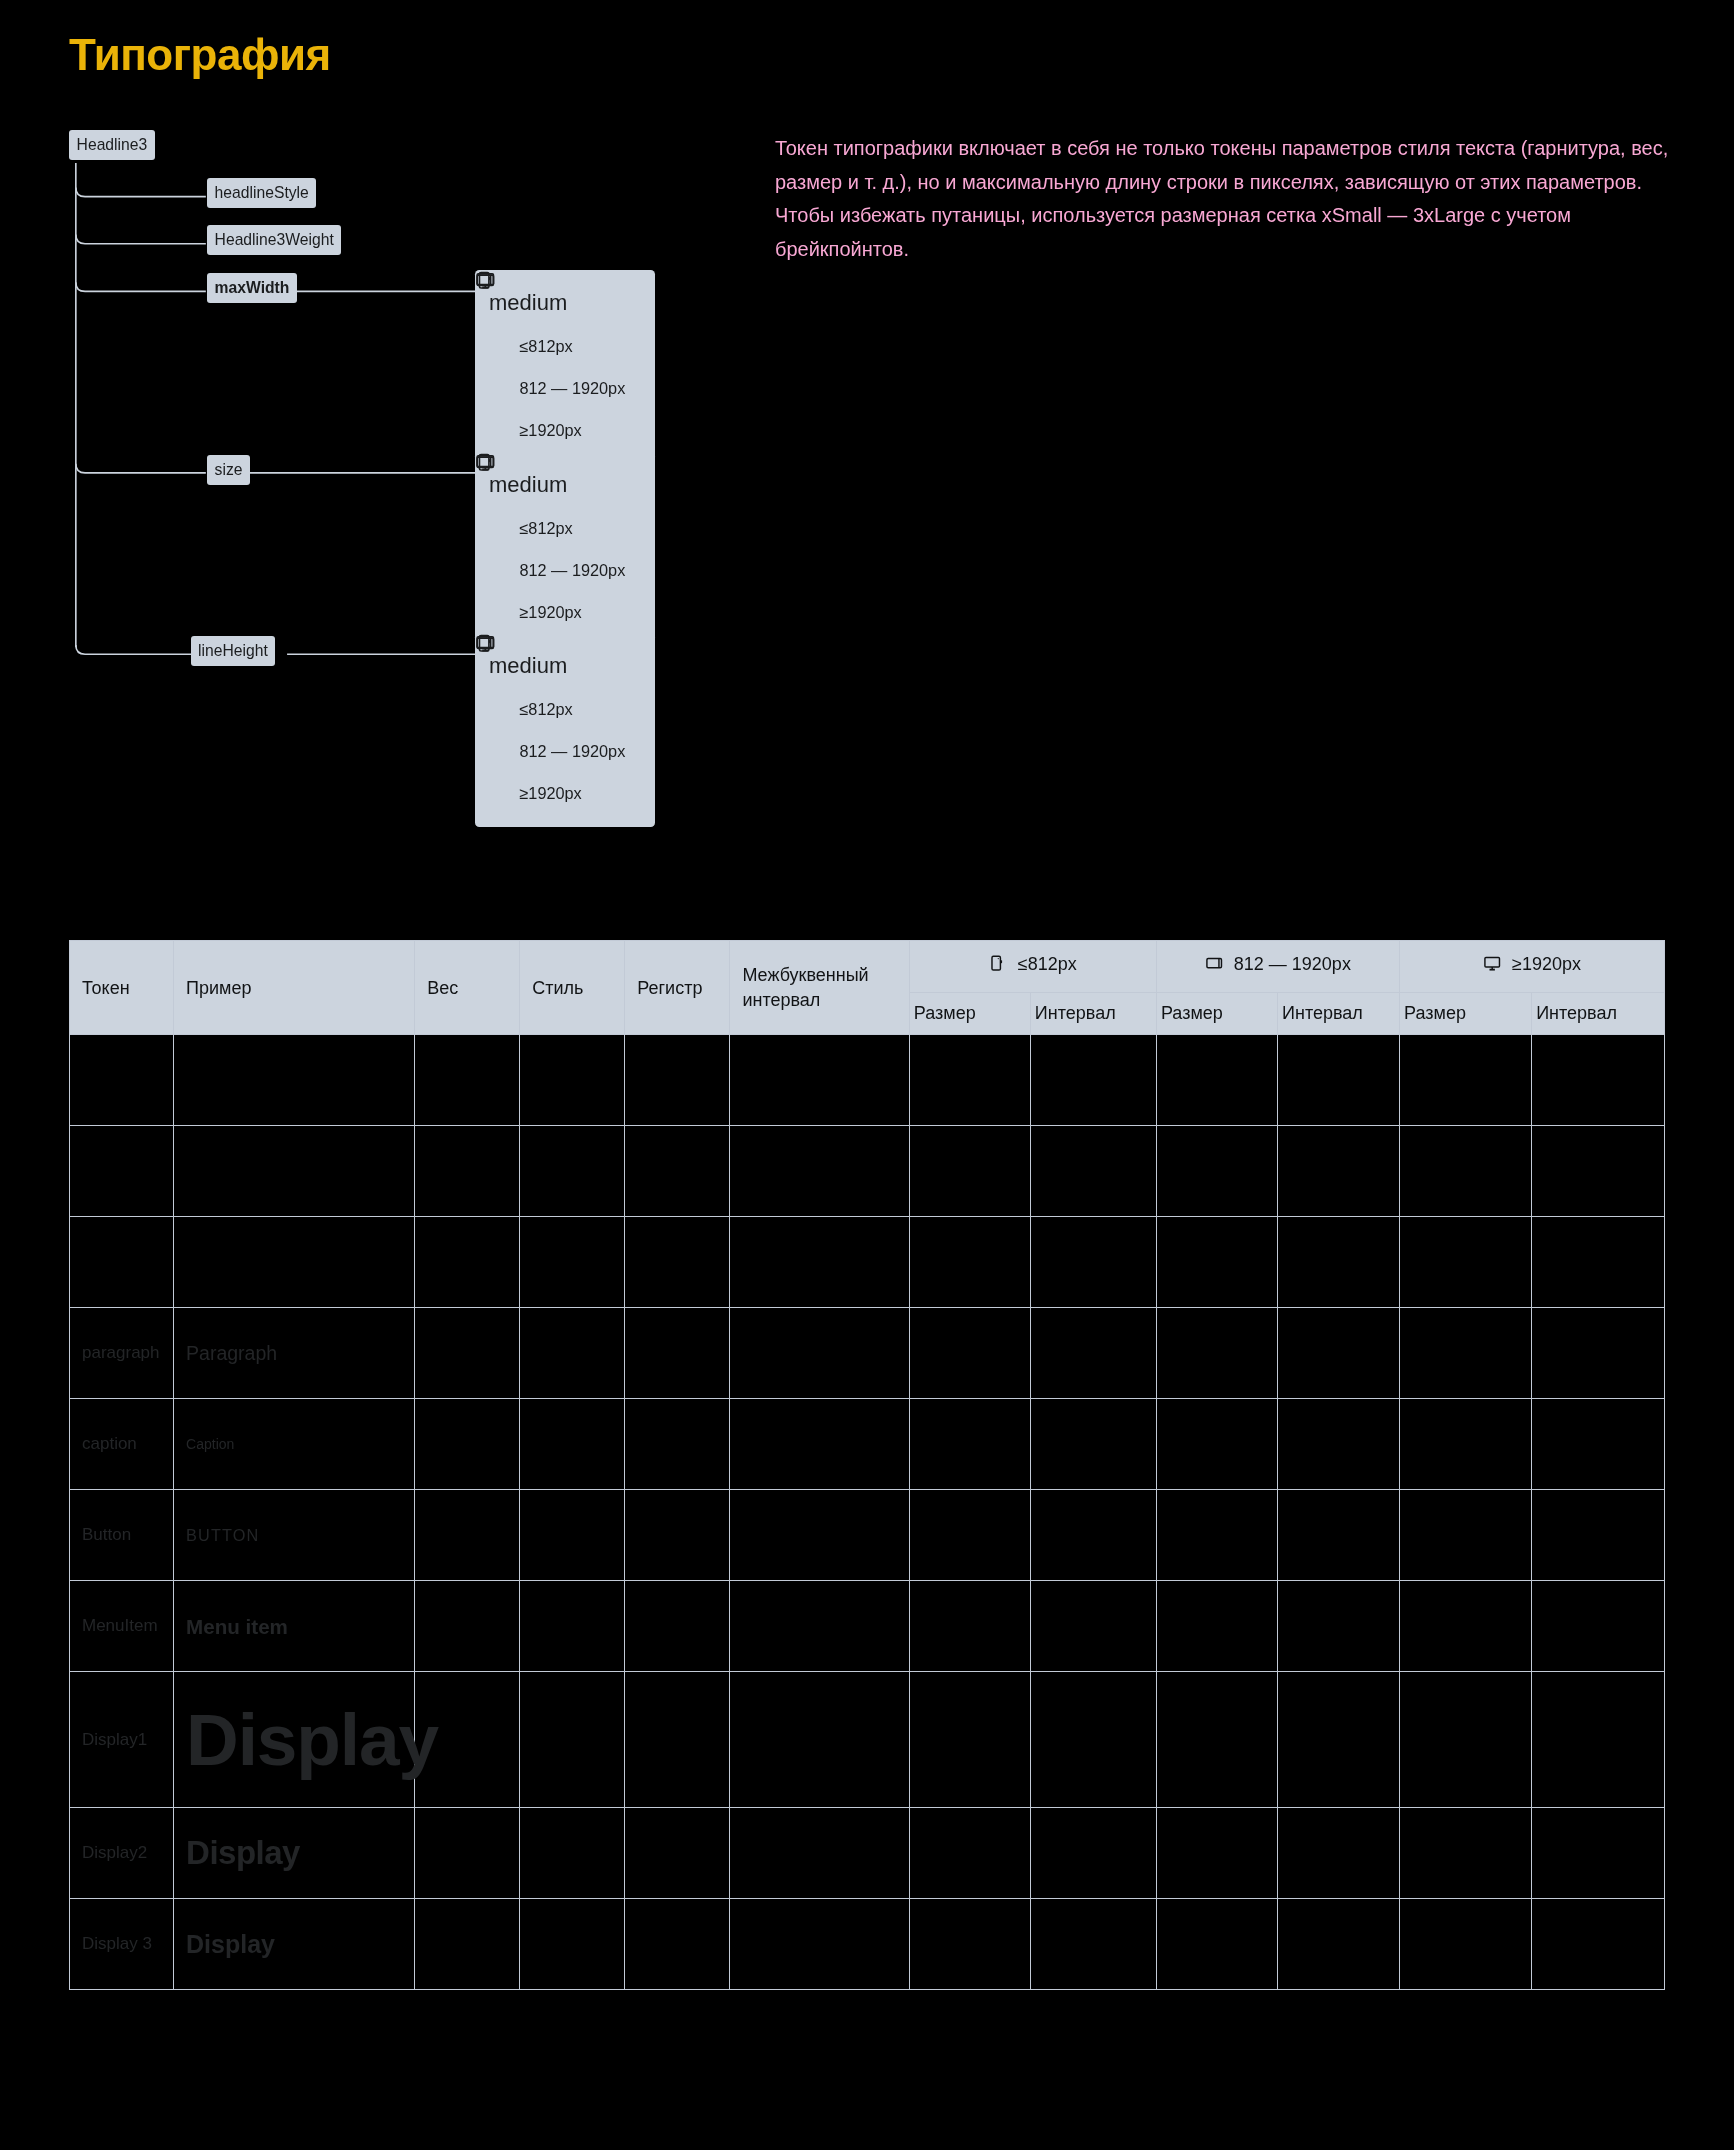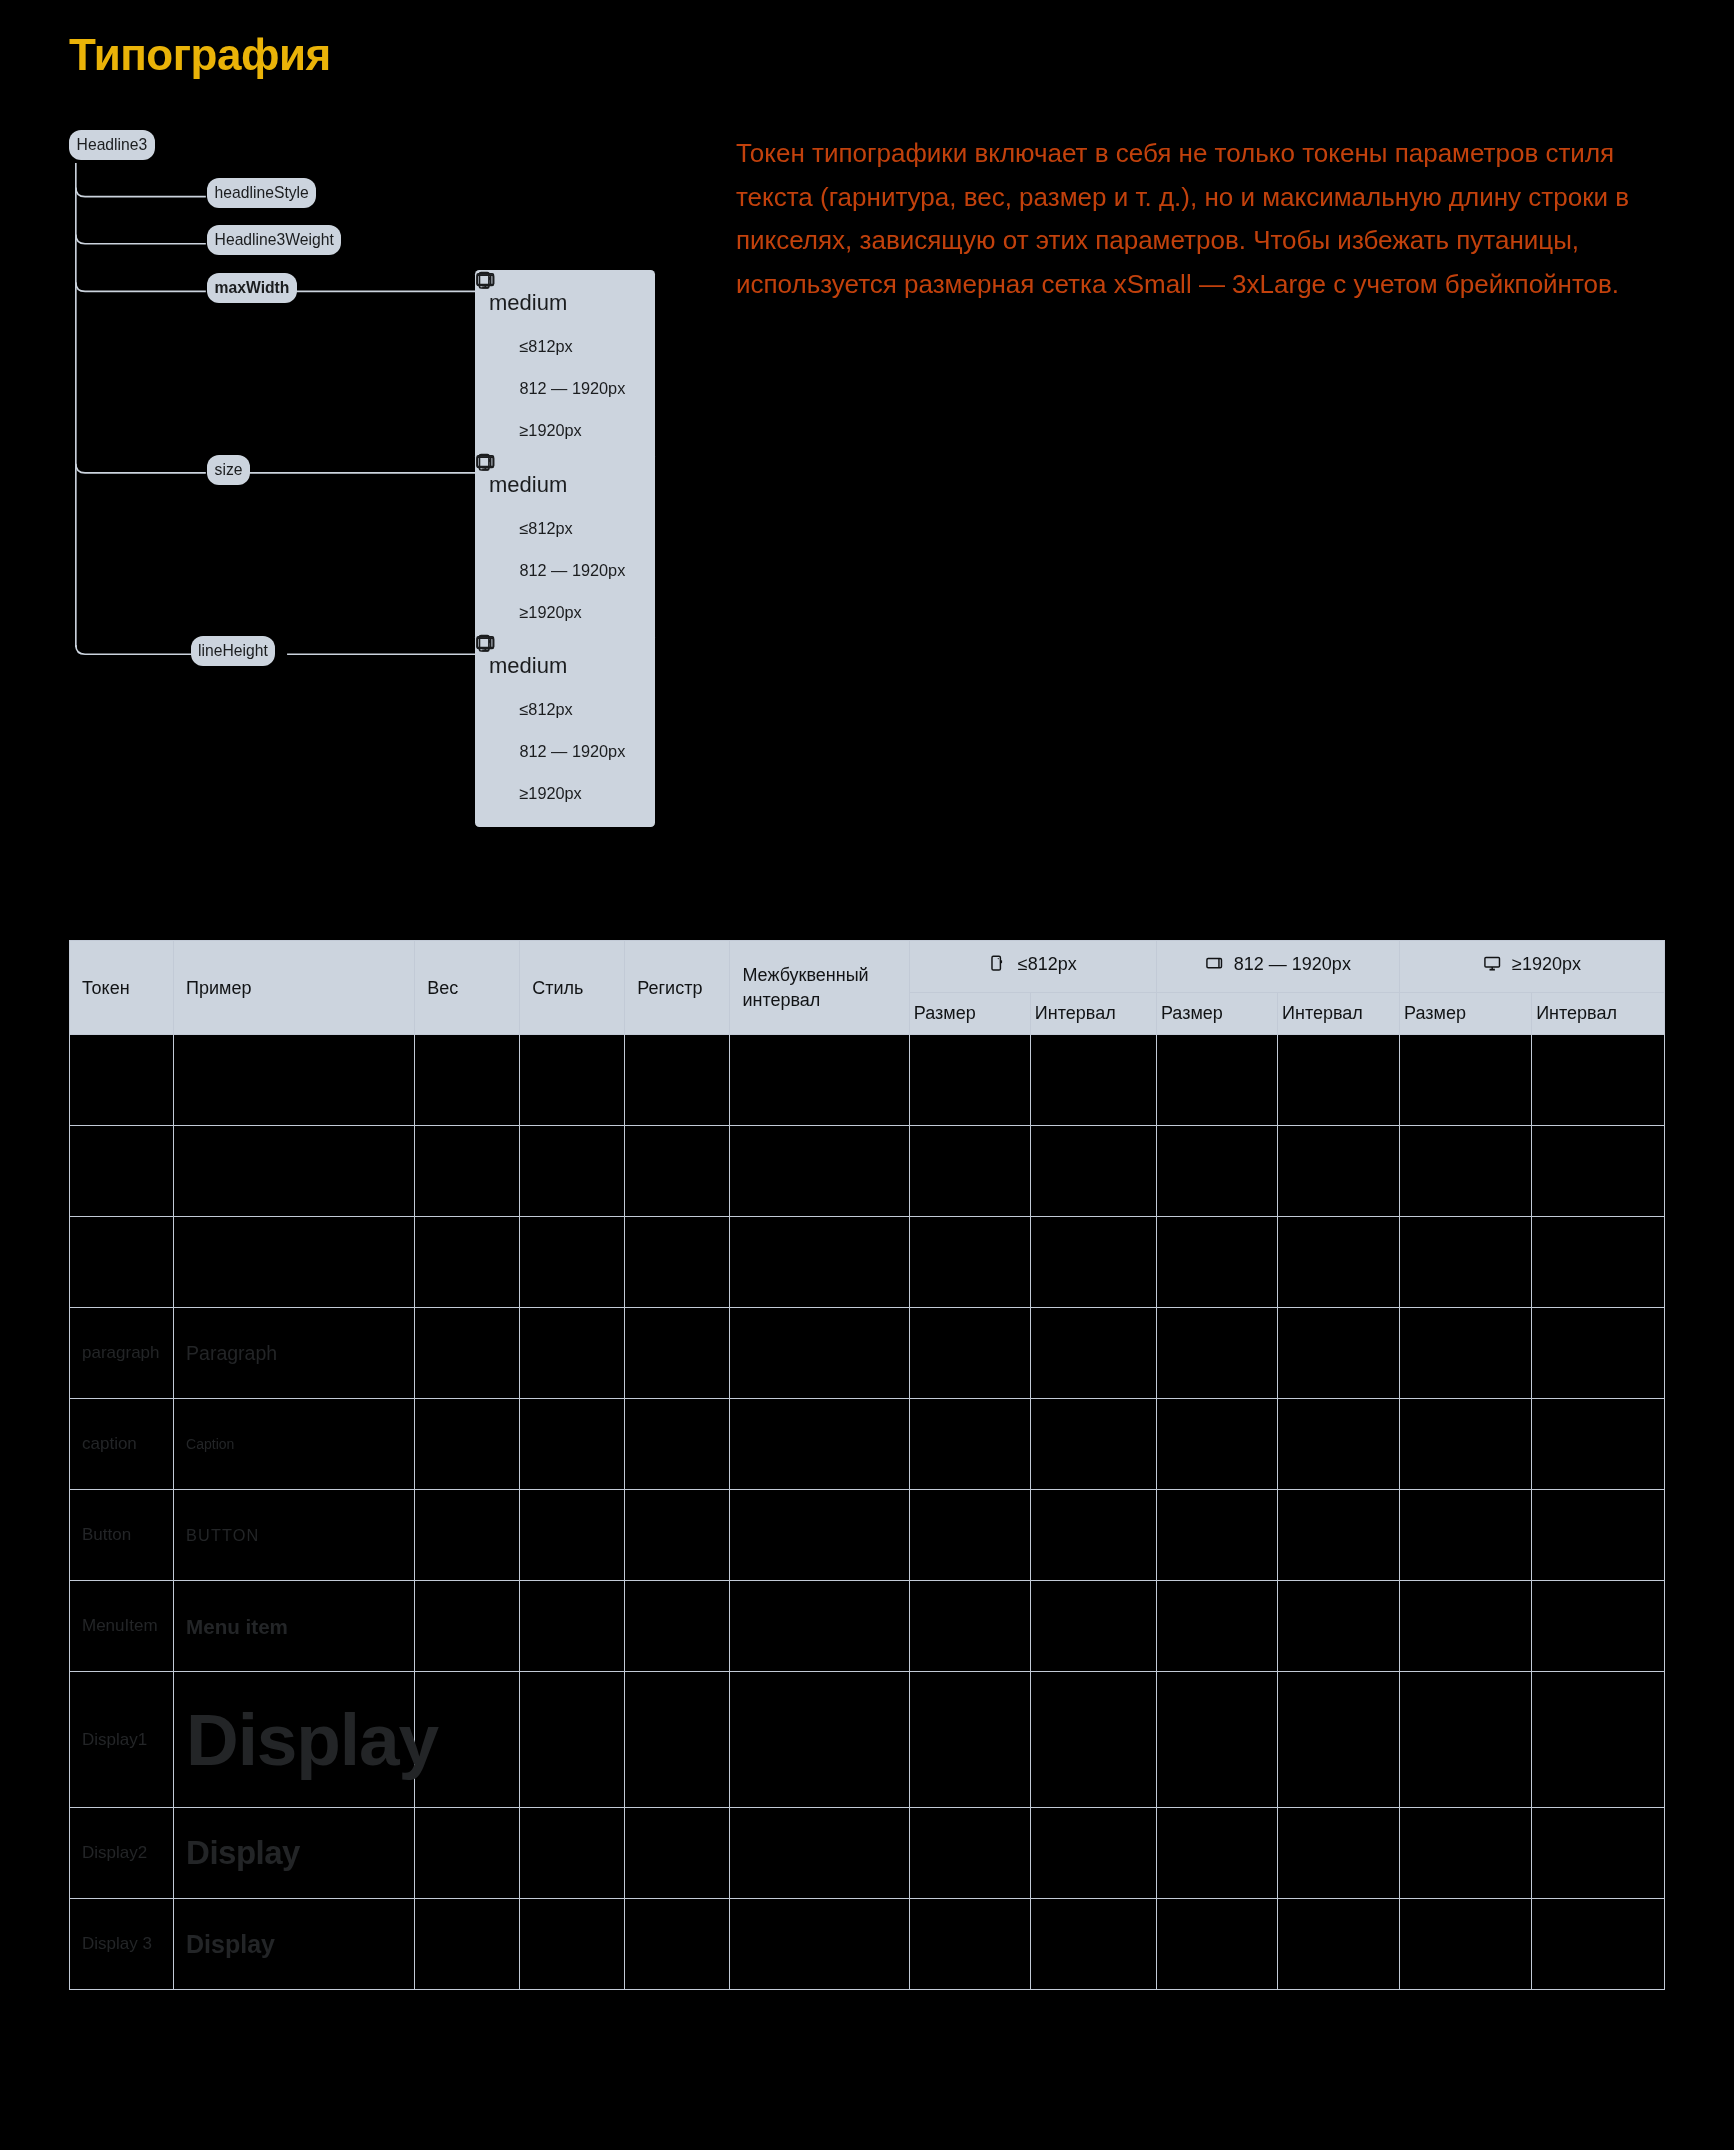--- a/index.html
+++ b/index.html
@@ -37,21 +37,21 @@
   }
   .tree svg {
     position: absolute;
     left: 0;
     top: 0;
     overflow: visible;
   }
   .node {
     position: absolute;
     background: #ccd4de;
-    border-radius: 12px;
+    border-radius: 3px;
     color: #1b1d1f;
     font-size: 15.7px;
     line-height: 1;
     padding: 7px 7.6px 7.6px 7.6px;
     white-space: nowrap;
     box-sizing: border-box;
   }
 
   
   .bp-card {
@@ -83,25 +83,25 @@
     width: 20.6px;
     height: 20.6px;
     display: block;
     flex: 0 0 auto;
   }
   .dev-icon svg { display: block; }
 
   
   .intro {
     position: absolute;
-    left: 736px;
+    left: 775px;
     top: 132px;
     width: 911px;
-    color: #c2410c;
-    font-size: 26px;
+    color: #f9a8d4;
+    font-size: 20px;
     line-height: 1.68;
   }
 
   
   .spec-table {
     position: absolute;
     left: 69px;
     top: 940px;
     width: 1596px;
     border-collapse: collapse;

